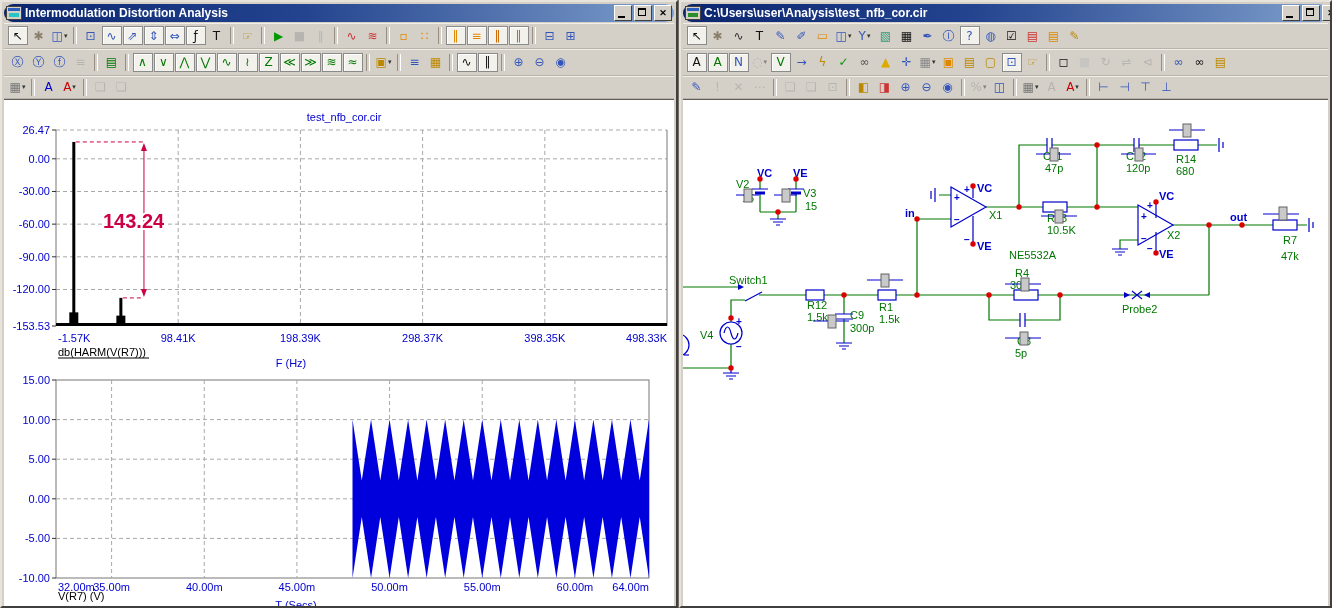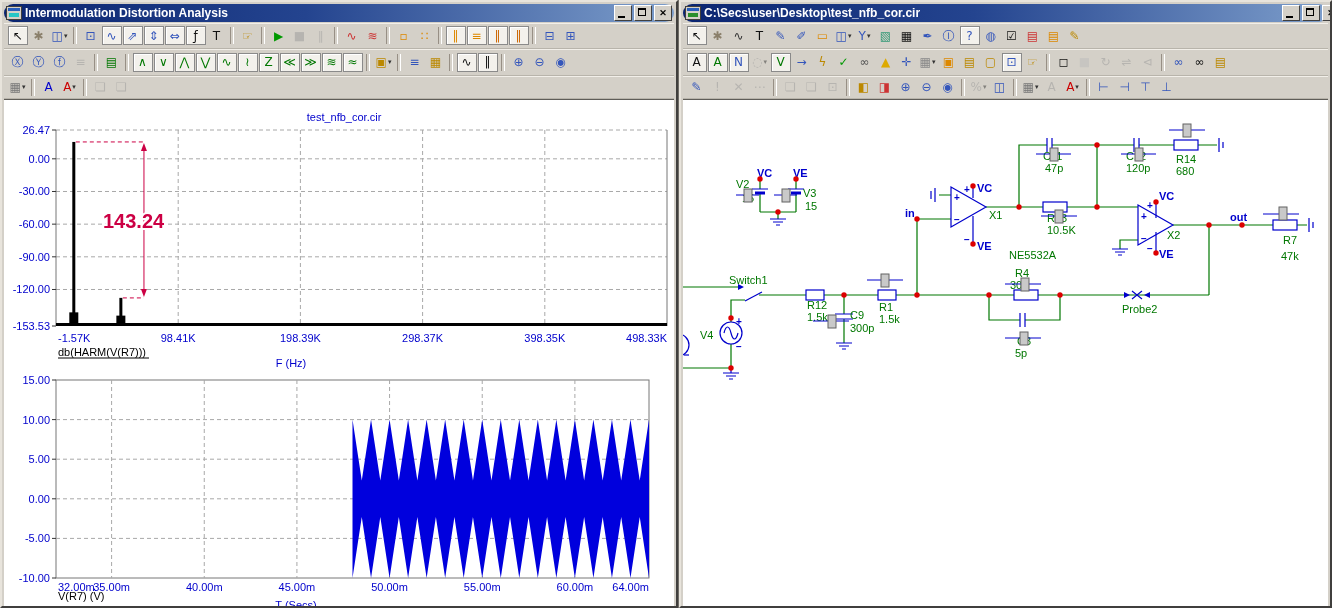--- a/index.html
+++ b/index.html
@@ -360,21 +360,21 @@
       </svg>
   </div>
 </div>
 
 <div class="win win-right">
   <div class="titlebar">
     <span class="ticon sch">
         <i></i>
         <b></b>
       </span>
-    <span class="ttext">C:\Secs\user\Desktop\test_nfb_cor.cir</span>
+    <span class="ttext">C:\Users\user\Analysis\test_nfb_cor.cir</span>
     <span class="wbtns" style="margin-right:-14px;">
       <span class="wbtn">
           <span class="minbar"></span>
         </span>
       <span class="wbtn">
           <span class="maxbox"></span>
         </span>
       <span class="wbtn">✕</span>
     </span>
   </div>

